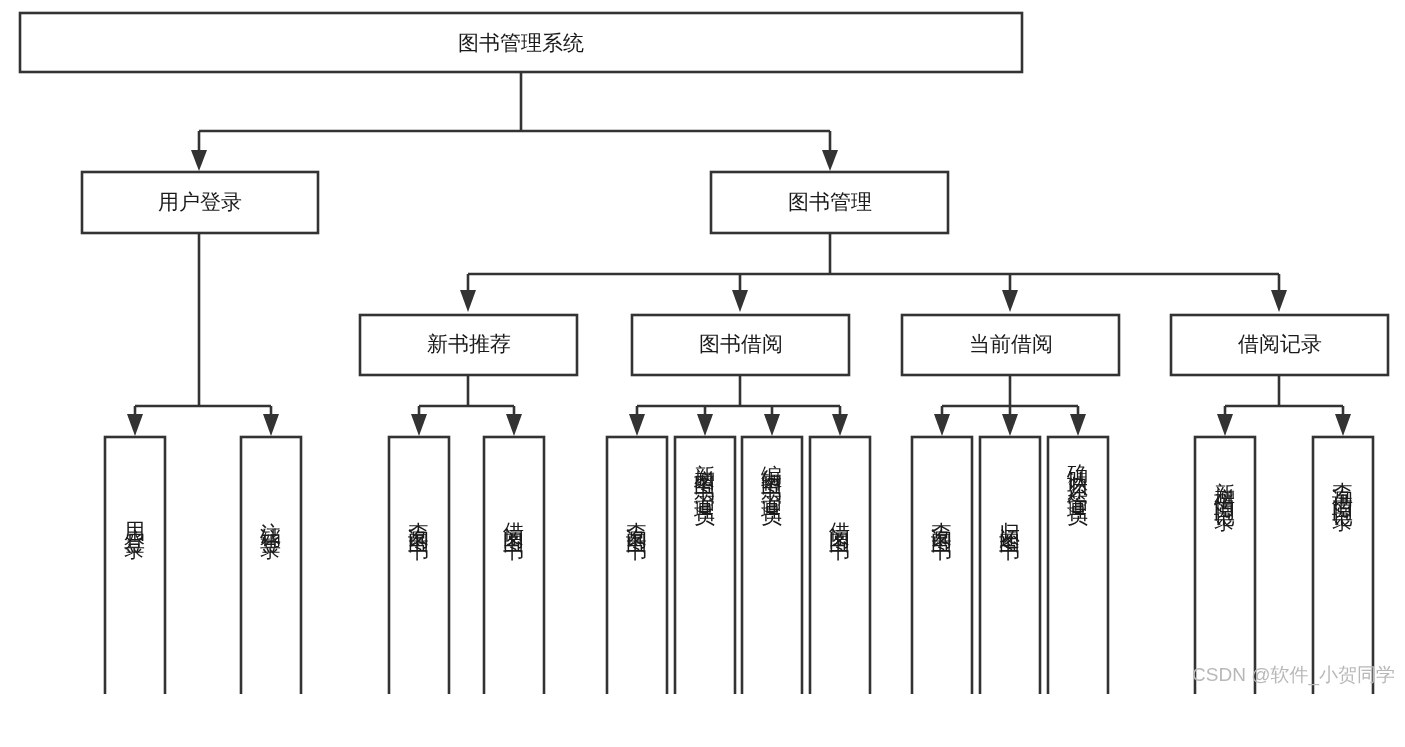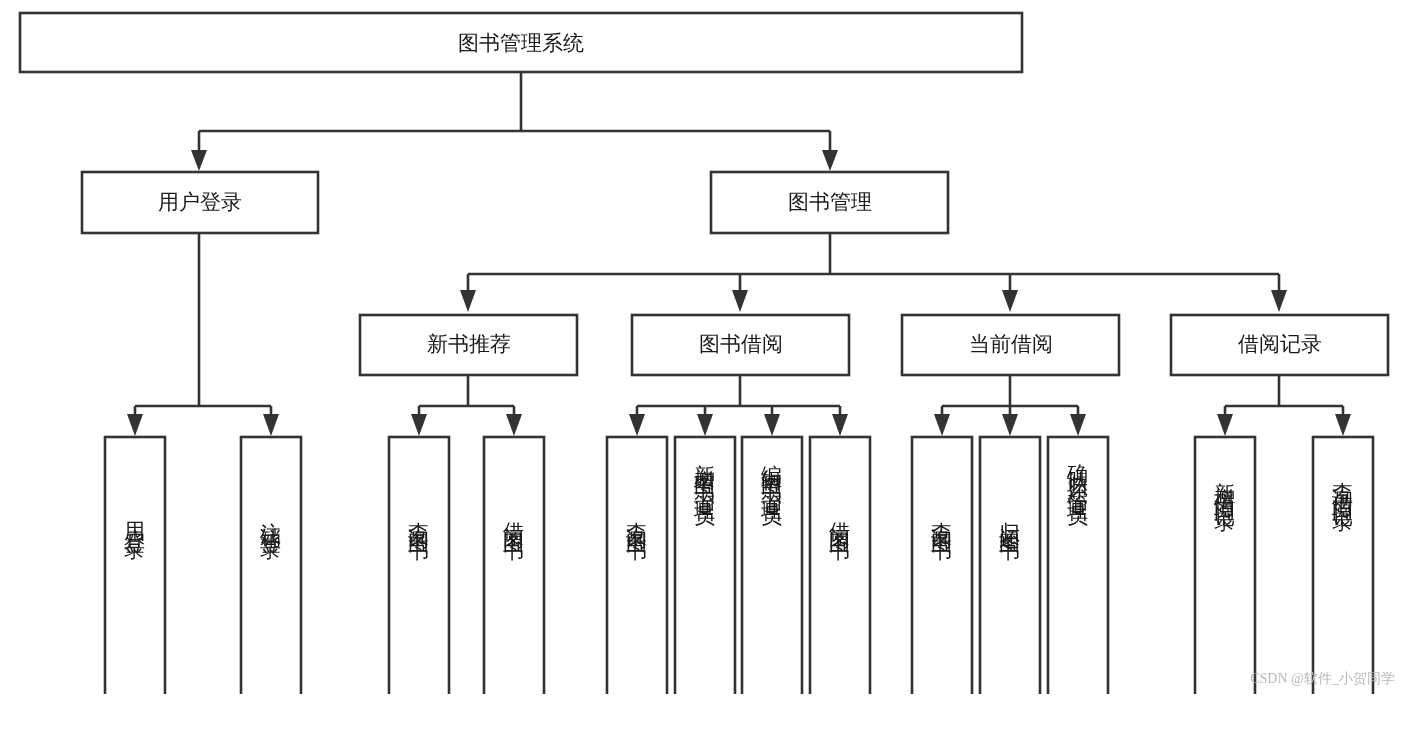--- a/index.html
+++ b/index.html
@@ -62,22 +62,22 @@
     font-size: 21px;
     line-height: 1.0;
     color: #1a1a1a;
     letter-spacing: 6px;
     white-space: nowrap;
   }
   .watermark {
     position: absolute;
     right: 10px;
     bottom: 6px;
-    font-family: Liberation Serif, serif;
-    font-size: 14px;
+    font-family: Liberation Sans, sans-serif;
+    font-size: 19px;
     color: #b8b8b8;
     white-space: nowrap;
     pointer-events: none;
   }
 </style>
 </head>
 <body>
 
 <div id="diagram-root">
 

